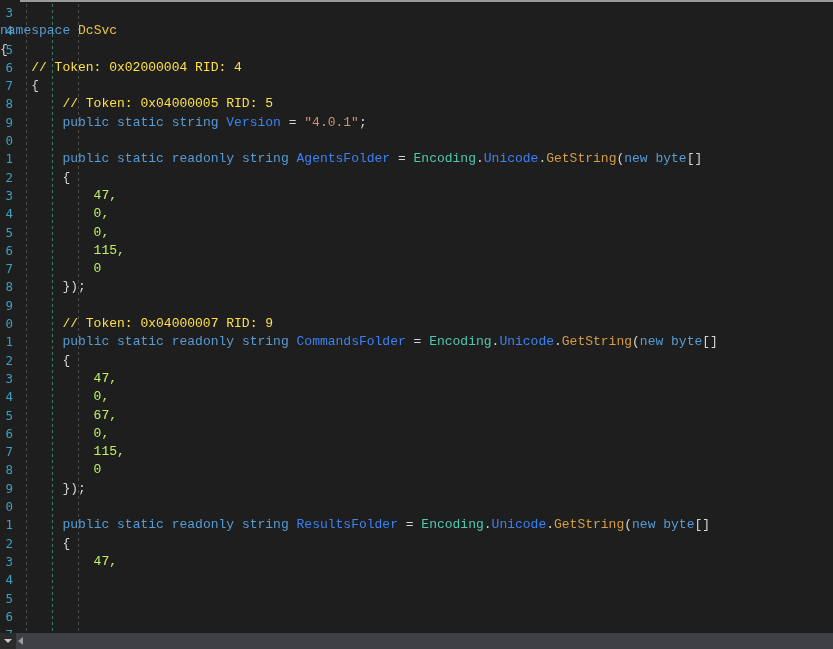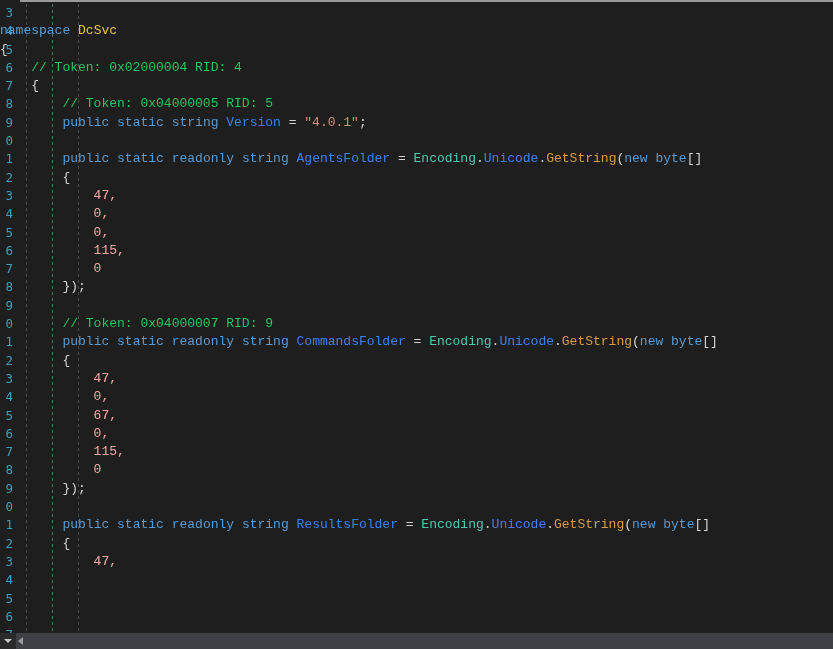--- a/index.html
+++ b/index.html
@@ -113,22 +113,22 @@
     box-sizing: border-box;
     font-family: Liberation Mono, monospace;
   }
 
   
   .t-kw   { color: #569cd6; }
   .t-type { color: #4ec9b0; }
   .t-ns   { color: #e8c547; }
   .t-var  { color: #3b82f6; }
   .t-str  { color: #ce9178; }
-  .t-num  { color: #fca5a5; }
-  .t-com  { color: #22c55e; }
+  .t-num  { color: #bef264; }
+  .t-com  { color: #fde047; }
   .t-fn   { color: #d69d45; }
   .t-pl   { color: #d4d4d4; }
 
   
   .hscroll {
     position: absolute;
     left: 0;
     bottom: 0;
     width: 833px;
     height: 16px;

